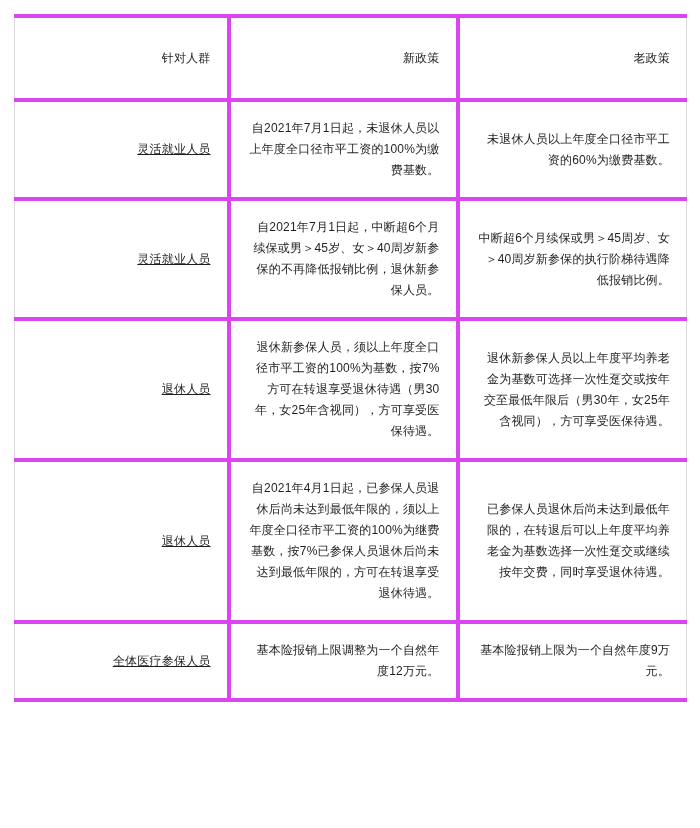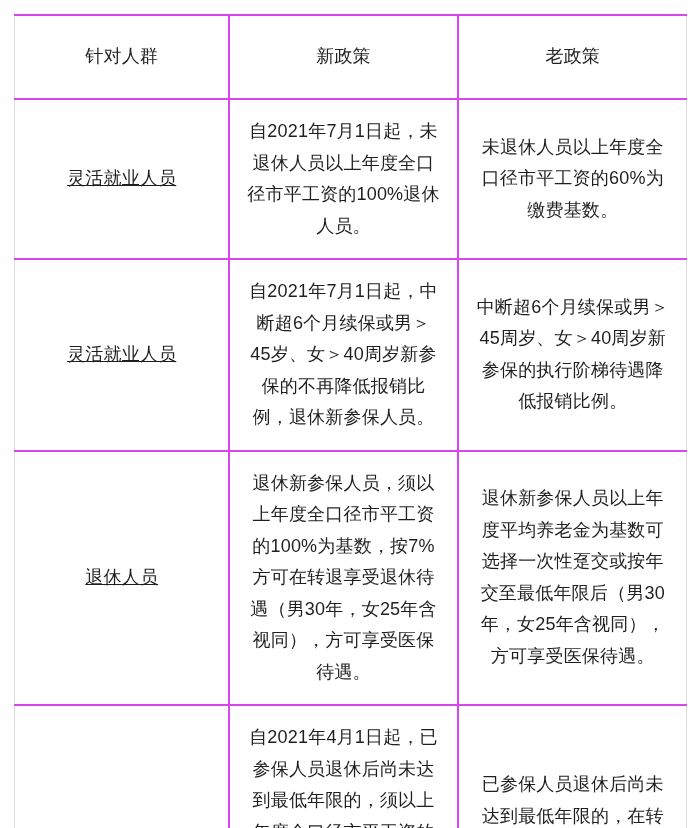--- a/index.html
+++ b/index.html
@@ -23,27 +23,27 @@
     border-collapse: collapse;
     width: 672px;
     table-layout: fixed;
   }
   table.policy-table col.c0 { width: 214px; }
   table.policy-table col.c1 { width: 229px; }
   table.policy-table col.c2 { width: 229px; }
 
   table.policy-table th,
   table.policy-table td {
-    border: 2px solid #d946ef;
+    border: 4px solid #d946ef;
     vertical-align: middle;
     padding: 16px 16px 16px 17px;
     box-sizing: border-box;
-    font-size: 18px;
+    font-size: 12px;
     line-height: 1.75;
-    text-align: center;
+    text-align: right;
     font-weight: normal;
     letter-spacing: 0.2px;
   }
   table.policy-table thead th {
     height: 84px;
     padding-top: 0;
     padding-bottom: 0;
     color: #222;
   }
   table.policy-table tbody td {
@@ -70,33 +70,38 @@
     <thead>
       <tr>
         <th>针对人群</th>
         <th>新政策</th>
         <th>老政策</th>
       </tr>
     </thead>
     <tbody>
       <tr>
         <td class="group">灵活就业人员</td>
-        <td>自2021年7月1日起，未退休人员以上年度全口径市平工资的100%退休人员。</td>
+        <td>自2021年7月1日起，未退休人员以上年度全口径市平工资的100%为缴费基数。</td>
         <td>未退休人员以上年度全口径市平工资的60%为缴费基数。</td>
       </tr>
       <tr>
         <td class="group">灵活就业人员</td>
         <td>自2021年7月1日起，中断超6个月续保或男＞45岁、女＞40周岁新参保的不再降低报销比例，退休新参保人员。</td>
         <td>中断超6个月续保或男＞45周岁、女＞40周岁新参保的执行阶梯待遇降低报销比例。</td>
       </tr>
       <tr>
         <td class="group">退休人员</td>
         <td>退休新参保人员，须以上年度全口径市平工资的100%为基数，按7%方可在转退享受退休待遇（男30年，女25年含视同），方可享受医保待遇。</td>
         <td>退休新参保人员以上年度平均养老金为基数可选择一次性趸交或按年交至最低年限后（男30年，女25年含视同），方可享受医保待遇。</td>
       </tr>
       <tr>
         <td class="group">退休人员</td>
         <td>自2021年4月1日起，已参保人员退休后尚未达到最低年限的，须以上年度全口径市平工资的100%为继费基数，按7%已参保人员退休后尚未达到最低年限的，方可在转退享受退休待遇。</td>
         <td>已参保人员退休后尚未达到最低年限的，在转退后可以上年度平均养老金为基数选择一次性趸交或继续按年交费，同时享受退休待遇。</td>
       </tr>
+      <tr>
+        <td class="group">全体医疗参保人员</td>
+        <td>基本险报销上限调整为一个自然年度12万元。</td>
+        <td>基本险报销上限为一个自然年度9万元。</td>
+      </tr>
     </tbody>
   </table>
 </div>
 
 </body></html>

